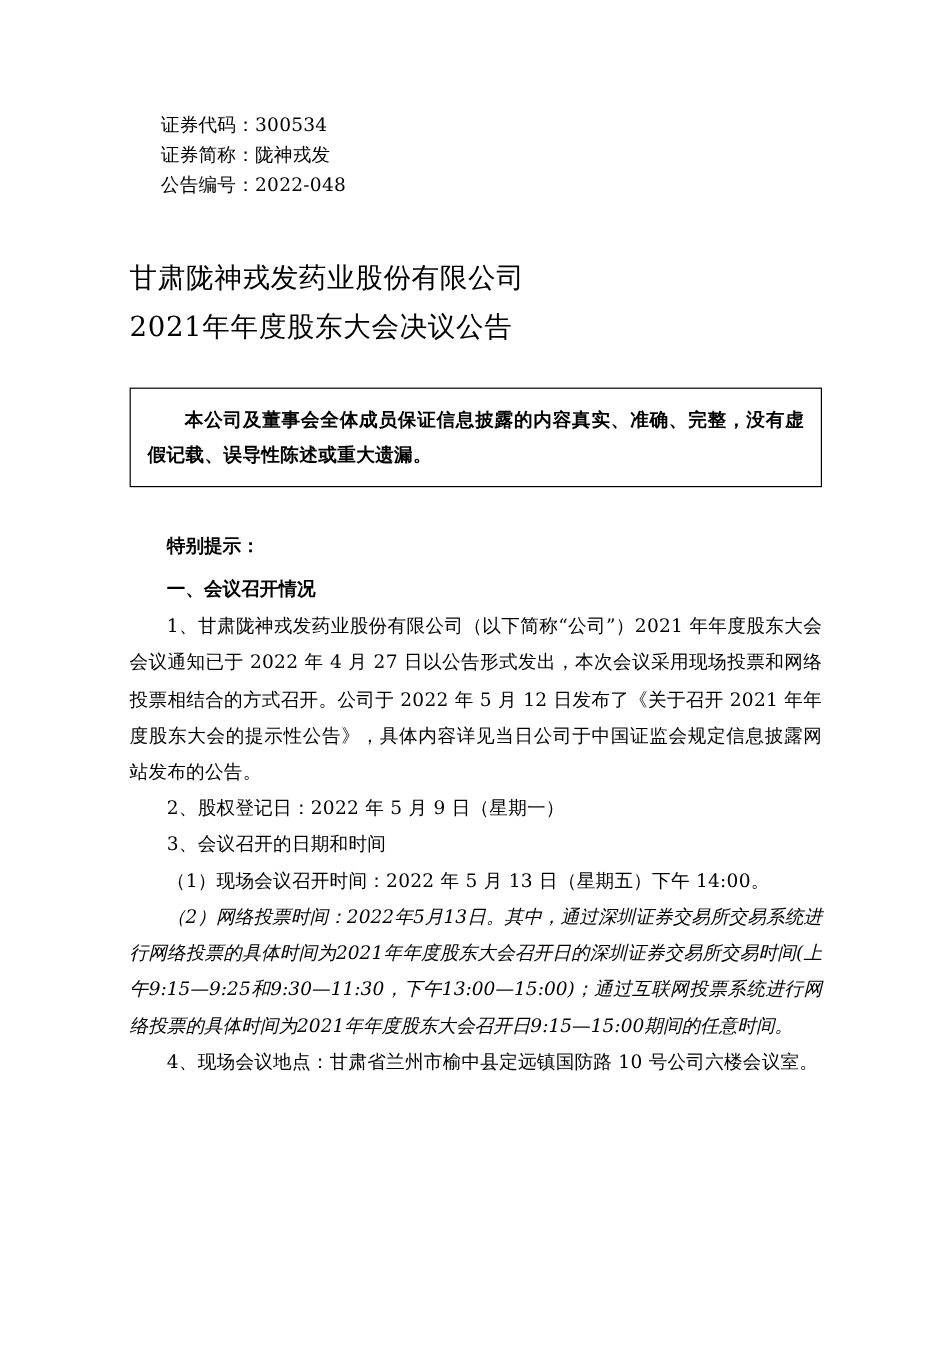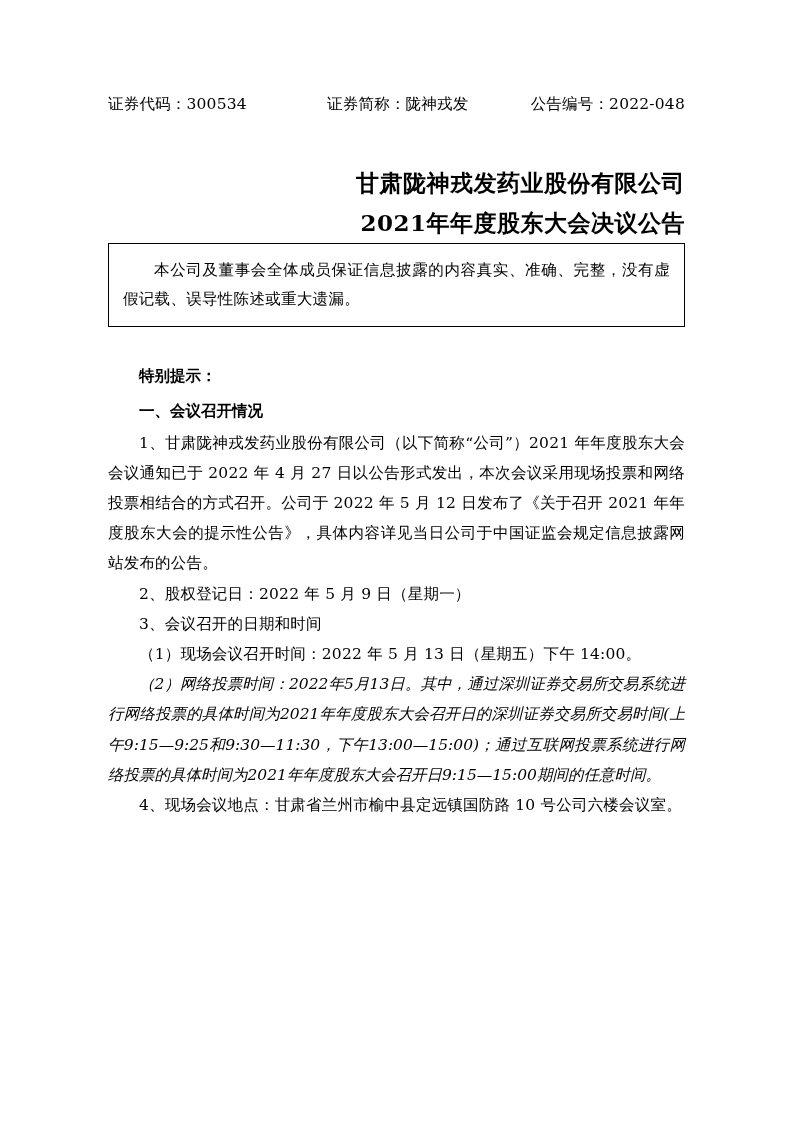--- a/index.html
+++ b/index.html
@@ -25,49 +25,51 @@
   
   .doc-header {
     display: flex;
     justify-content: space-between;
     align-items: baseline;
     font-size: 15.5px;
     line-height: 1.6;
     letter-spacing: 0.2px;
     margin-top: 4px;
     margin-bottom: 46px;
+    flex-direction: column;
   }
   .doc-header .cell {
     white-space: nowrap;
   }
   .doc-header .cell.mid {
     margin-left: 26px;
     text-align: right;
   }
   .doc-header .cell.right {
     margin-left: 8px;
   }
 
   
   .title-block {
-    text-align: right;
-    font-weight: bold;
+    text-align: left;
+    font-weight: normal;
     font-size: 23px;
     line-height: 1.75;
     letter-spacing: 0.5px;
+    margin-bottom: 30px;
   }
   .title-line {
     display: block;
   }
 
   
   .statement-box {
     border: 1px solid #000000;
     padding: 12px 14px 12px 14px;
-    font-weight: normal;
+    font-weight: bold;
     font-size: 15.5px;
     line-height: 1.85;
     letter-spacing: 0.3px;
     text-align: justify;
     margin-bottom: 34px;
   }
   .statement-box p {
     margin: 0;
     text-indent: 2em;
   }

